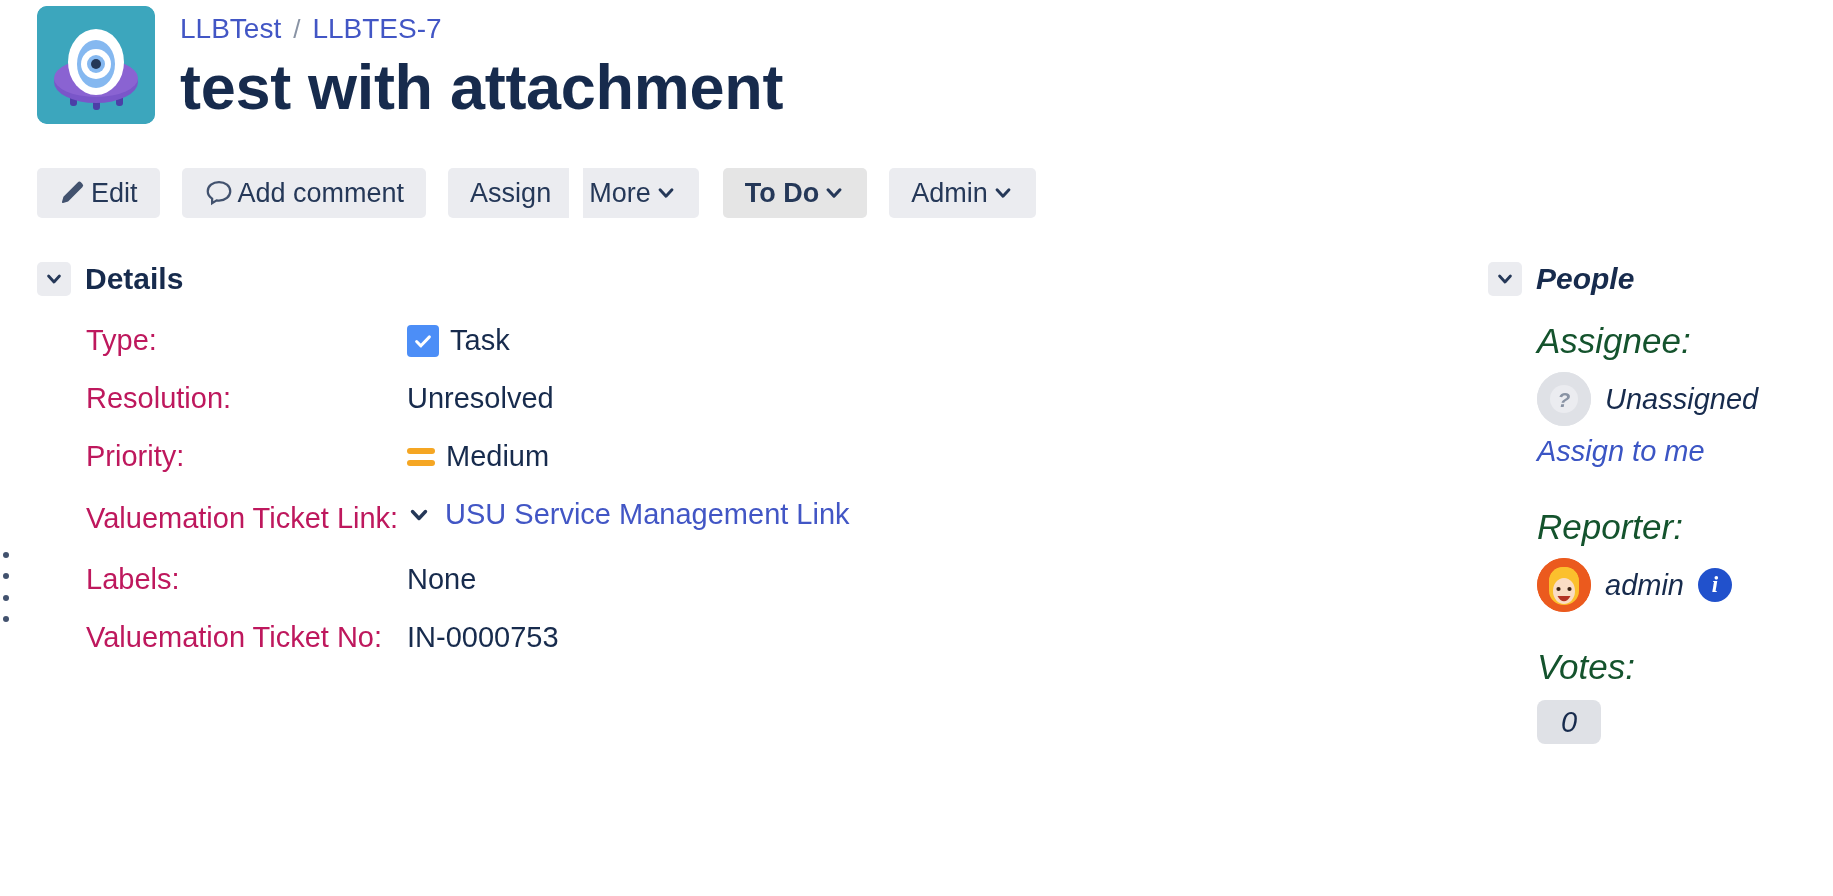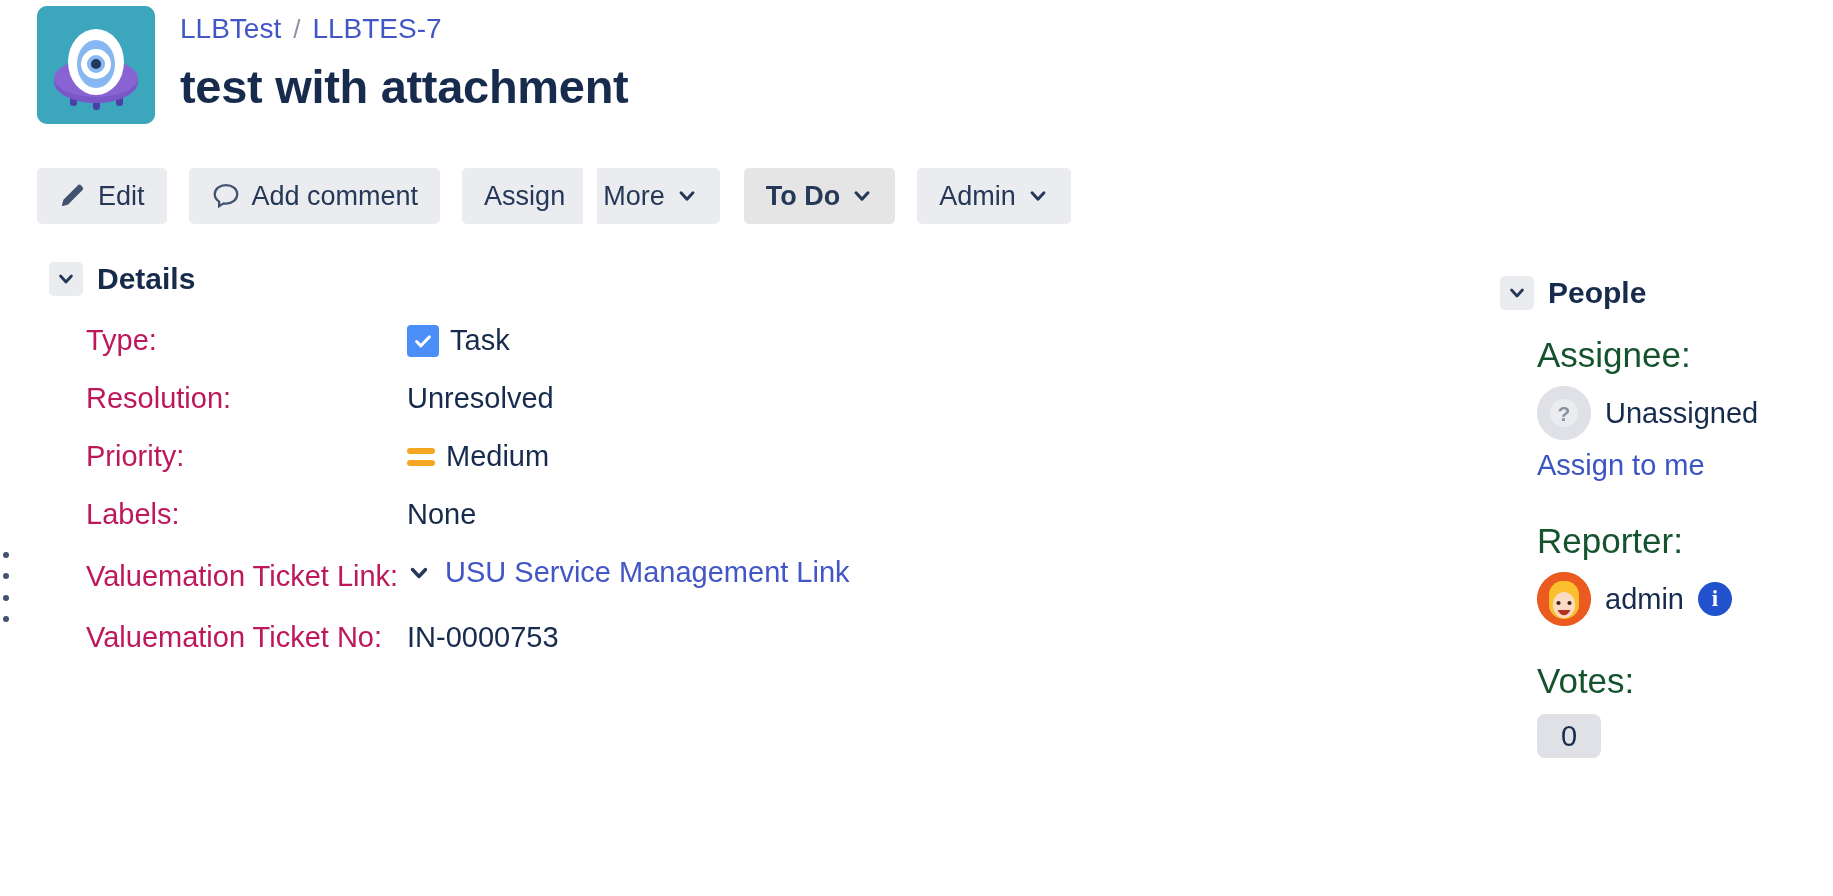--- a/index.html
+++ b/index.html
@@ -79,21 +79,21 @@
     text-decoration: none;
     cursor: pointer;
   }
   .breadcrumb .sep {
     color: #8993a4;
     margin: 0 12px;
     font-size: 26px;
   }
   .issue-title {
     margin-top: 14px;
-    font-size: 47px;
+    font-size: 63px;
     line-height: 54px;
     font-weight: bold;
     color: #172B4D;
     white-space: nowrap;
     letter-spacing: -0.3px;
   }
 
   
   .toolbar {
     position: absolute;
@@ -107,25 +107,25 @@
     background: #ebecf0;
     border: none;
     border-radius: 5px;
     color: #253858;
     font-family: "Liberation Sans", sans-serif;
     font-size: 27px;
     line-height: 1;
     display: flex;
     align-items: center;
     justify-content: center;
-    gap: 11px;
+    gap: 4px;
     padding: 0 22px;
     cursor: pointer;
     white-space: nowrap;
-    height: 56px;
+    height: 50px;
   }
   .tbtn.group-left {
     border-top-right-radius: 0;
     border-bottom-right-radius: 0;
     padding-right: 18px;
   }
   .tbtn.group-right {
     border-top-left-radius: 0;
     border-bottom-left-radius: 0;
     margin-left: 14px;
@@ -147,21 +147,20 @@
   .details-panel {
     position: absolute;
     left: 37px;
     top: 262px;
     width: 1230px;
   }
   .section-head {
     display: flex;
     align-items: center;
     gap: 14px;
-    margin-left: 12px;
   }
   .chev-toggle {
     width: 34px;
     height: 34px;
     border-radius: 5px;
     background: #ebecf0;
     display: flex;
     align-items: center;
     justify-content: center;
     cursor: pointer;
@@ -235,22 +234,23 @@
     color: #4256c5;
     text-decoration: none;
     cursor: pointer;
     font-size: 29px;
   }
 
   
   .people-panel {
     position: absolute;
     left: 1488px;
-    top: 276px;
+    top: 262px;
     width: 345px;
+    font-style: italic;
   }
   .people-list { margin-top: 24px; padding-left: 49px; }
   .p-label {
     font-size: 35px;
     line-height: 42px;
     color: #14532d;
     white-space: nowrap;
   }
   .p-value {
     display: flex;
@@ -461,34 +461,34 @@
         <div class="field-value">
           <span class="prio-icon">
             <span></span>
               <span></span>
           </span>
           <span>Medium</span>
         </div>
       </div>
 
       <div class="field-row">
-        <div class="field-label">Labels:</div>
-        <div class="field-value">None</div>
-      </div>
-
-      <div class="field-row">
         <div class="field-label wrap">Valuemation Ticket Link:</div>
         <div class="field-value link-val">
           <span>
             <svg class="chev-inline" viewBox="0 0 24 24" xmlns="http://www.w3.org/2000/svg">
               <path d="M5.5 8.5l6.5 7 6.5-7" fill="none" stroke="#253858" stroke-width="3.4" stroke-linecap="round" stroke-linejoin="round"></path>
             </svg>
           </span>
           <a class="val-link">USU Service Management Link</a>
         </div>
+      </div>
+
+      <div class="field-row">
+        <div class="field-label">Labels:</div>
+        <div class="field-value">None</div>
       </div>
 
       <div class="field-row">
         <div class="field-label">Valuemation Ticket No:</div>
         <div class="field-value">IN-0000753</div>
       </div>
 
     </div>
   </div>
 

